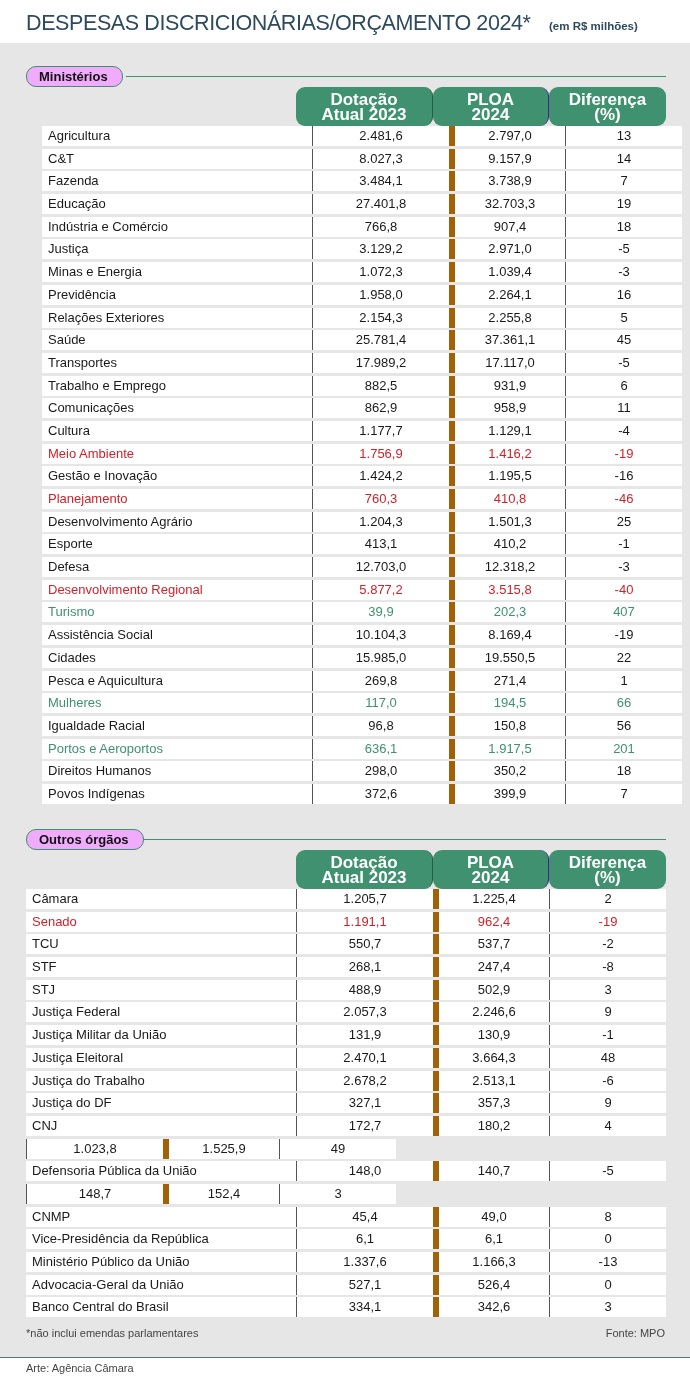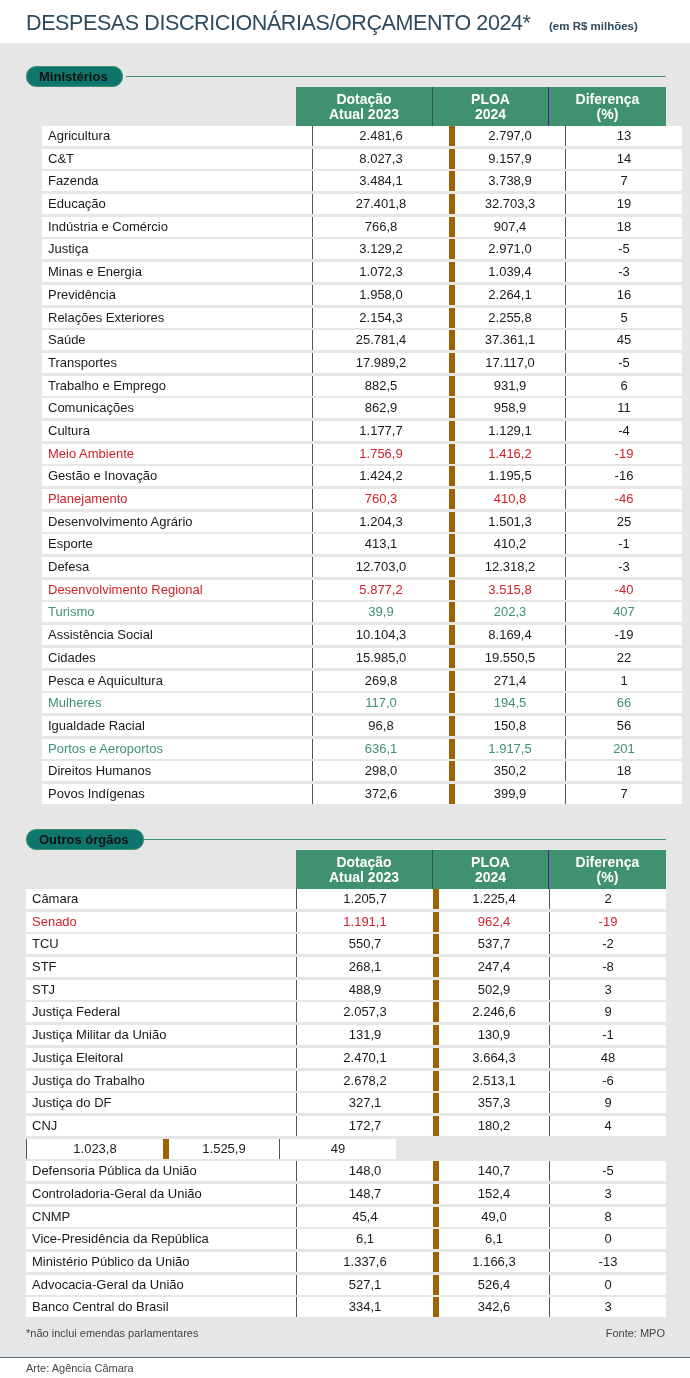--- a/index.html
+++ b/index.html
@@ -5,24 +5,24 @@
   * { box-sizing: border-box; margin: 0; padding: 0; }
   html, body { width: 690px; height: 1378px; background: #ffffff; overflow: hidden; }
   body { font-family: "Liberation Sans", sans-serif; color: #1a1a1a; position: relative; }
   .title-bar { height: 43px; padding: 11px 0 0 26px; white-space: nowrap; }
   .title-main { font-size: 21.5px; color: #2e4a5e; letter-spacing: -0.4px; font-weight: normal; }
   .title-unit { font-size: 11.5px; color: #2e4a5e; font-weight: bold; margin-left: 14px; }
   .panel { position: absolute; left: 0; top: 43px; width: 690px; height: 1315px; background: #e6e6e6; }
   .bottom-line { position: absolute; left: 0; top: 1357px; width: 690px; height: 1px; background: #5a6f80; }
   .section { position: absolute; left: 26px; width: 640px; }
   .sec-head { position: relative; height: 22px; }
-  .sec-pill { position: absolute; left: 0; top: 0; height: 21px; padding: 0 14px 0 12px; border: 1px solid #3f9170; border-radius: 10px; background: #0f766e; font-size: 13px; font-weight: bold; line-height: 19px; color: #111; z-index: 2; }
+  .sec-pill { position: absolute; left: 0; top: 0; height: 21px; padding: 0 14px 0 12px; border: 1px solid #3f9170; border-radius: 10px; background: #f0abfc; font-size: 13px; font-weight: bold; line-height: 19px; color: #111; z-index: 2; }
   .sec-line { position: absolute; left: 100px; right: 0; top: 10px; height: 1px; background: #3f9170; }
   .thead { position: absolute; left: 270px; width: 370px; height: 39px; display: flex; }
-  .th { background: #3f9170; color: #fff; font-weight: bold; font-size: 14px; line-height: 15px; text-align: center; display: flex; align-items: center; justify-content: center; white-space: pre-line; }
+  .th { background: #3f9170; color: #fff; font-weight: bold; font-size: 17px; line-height: 15px; text-align: center; display: flex; align-items: center; justify-content: center; white-space: pre-line; border-radius: 9px; }
   .th.c1 { width: 137px; border-right: 1px solid #2c5a49; }
   .th.c2 { width: 116px; border-right: 1px solid #4c1d95; }
   .th.c3 { width: 117px; }
   .rows { position: absolute; left: 0; width: 640px; }
   .row { height: 22.7px; display: flex; align-items: stretch; }
   .row .cell { background: #fff; height: 20px; font-size: 13px; line-height: 20px; white-space: nowrap; }
   .row .name { width: 270px; padding-left: 6px; }
   .row .v1 { width: 137px; text-align: center; border-left: 1px solid #555; }
   .row .v2 { width: 116px; text-align: center; border-left: 6px solid #a16207; }
   .row .v3 { width: 117px; text-align: center; border-left: 1px solid #555; }
@@ -325,21 +325,20 @@
         <div class="cell v2">1.525,9</div>
         <div class="cell v3">49</div>
       </div>
       <div class="row">
         <div class="cell name">Defensoria Pública da União</div>
         <div class="cell v1">148,0</div>
         <div class="cell v2">140,7</div>
         <div class="cell v3">-5</div>
       </div>
       <div class="row">
-        <div class="cell name">Controladoria-Geral da União</div>
         <div class="cell v1">148,7</div>
         <div class="cell v2">152,4</div>
         <div class="cell v3">3</div>
       </div>
       <div class="row">
         <div class="cell name">CNMP</div>
         <div class="cell v1">45,4</div>
         <div class="cell v2">49,0</div>
         <div class="cell v3">8</div>
       </div>

